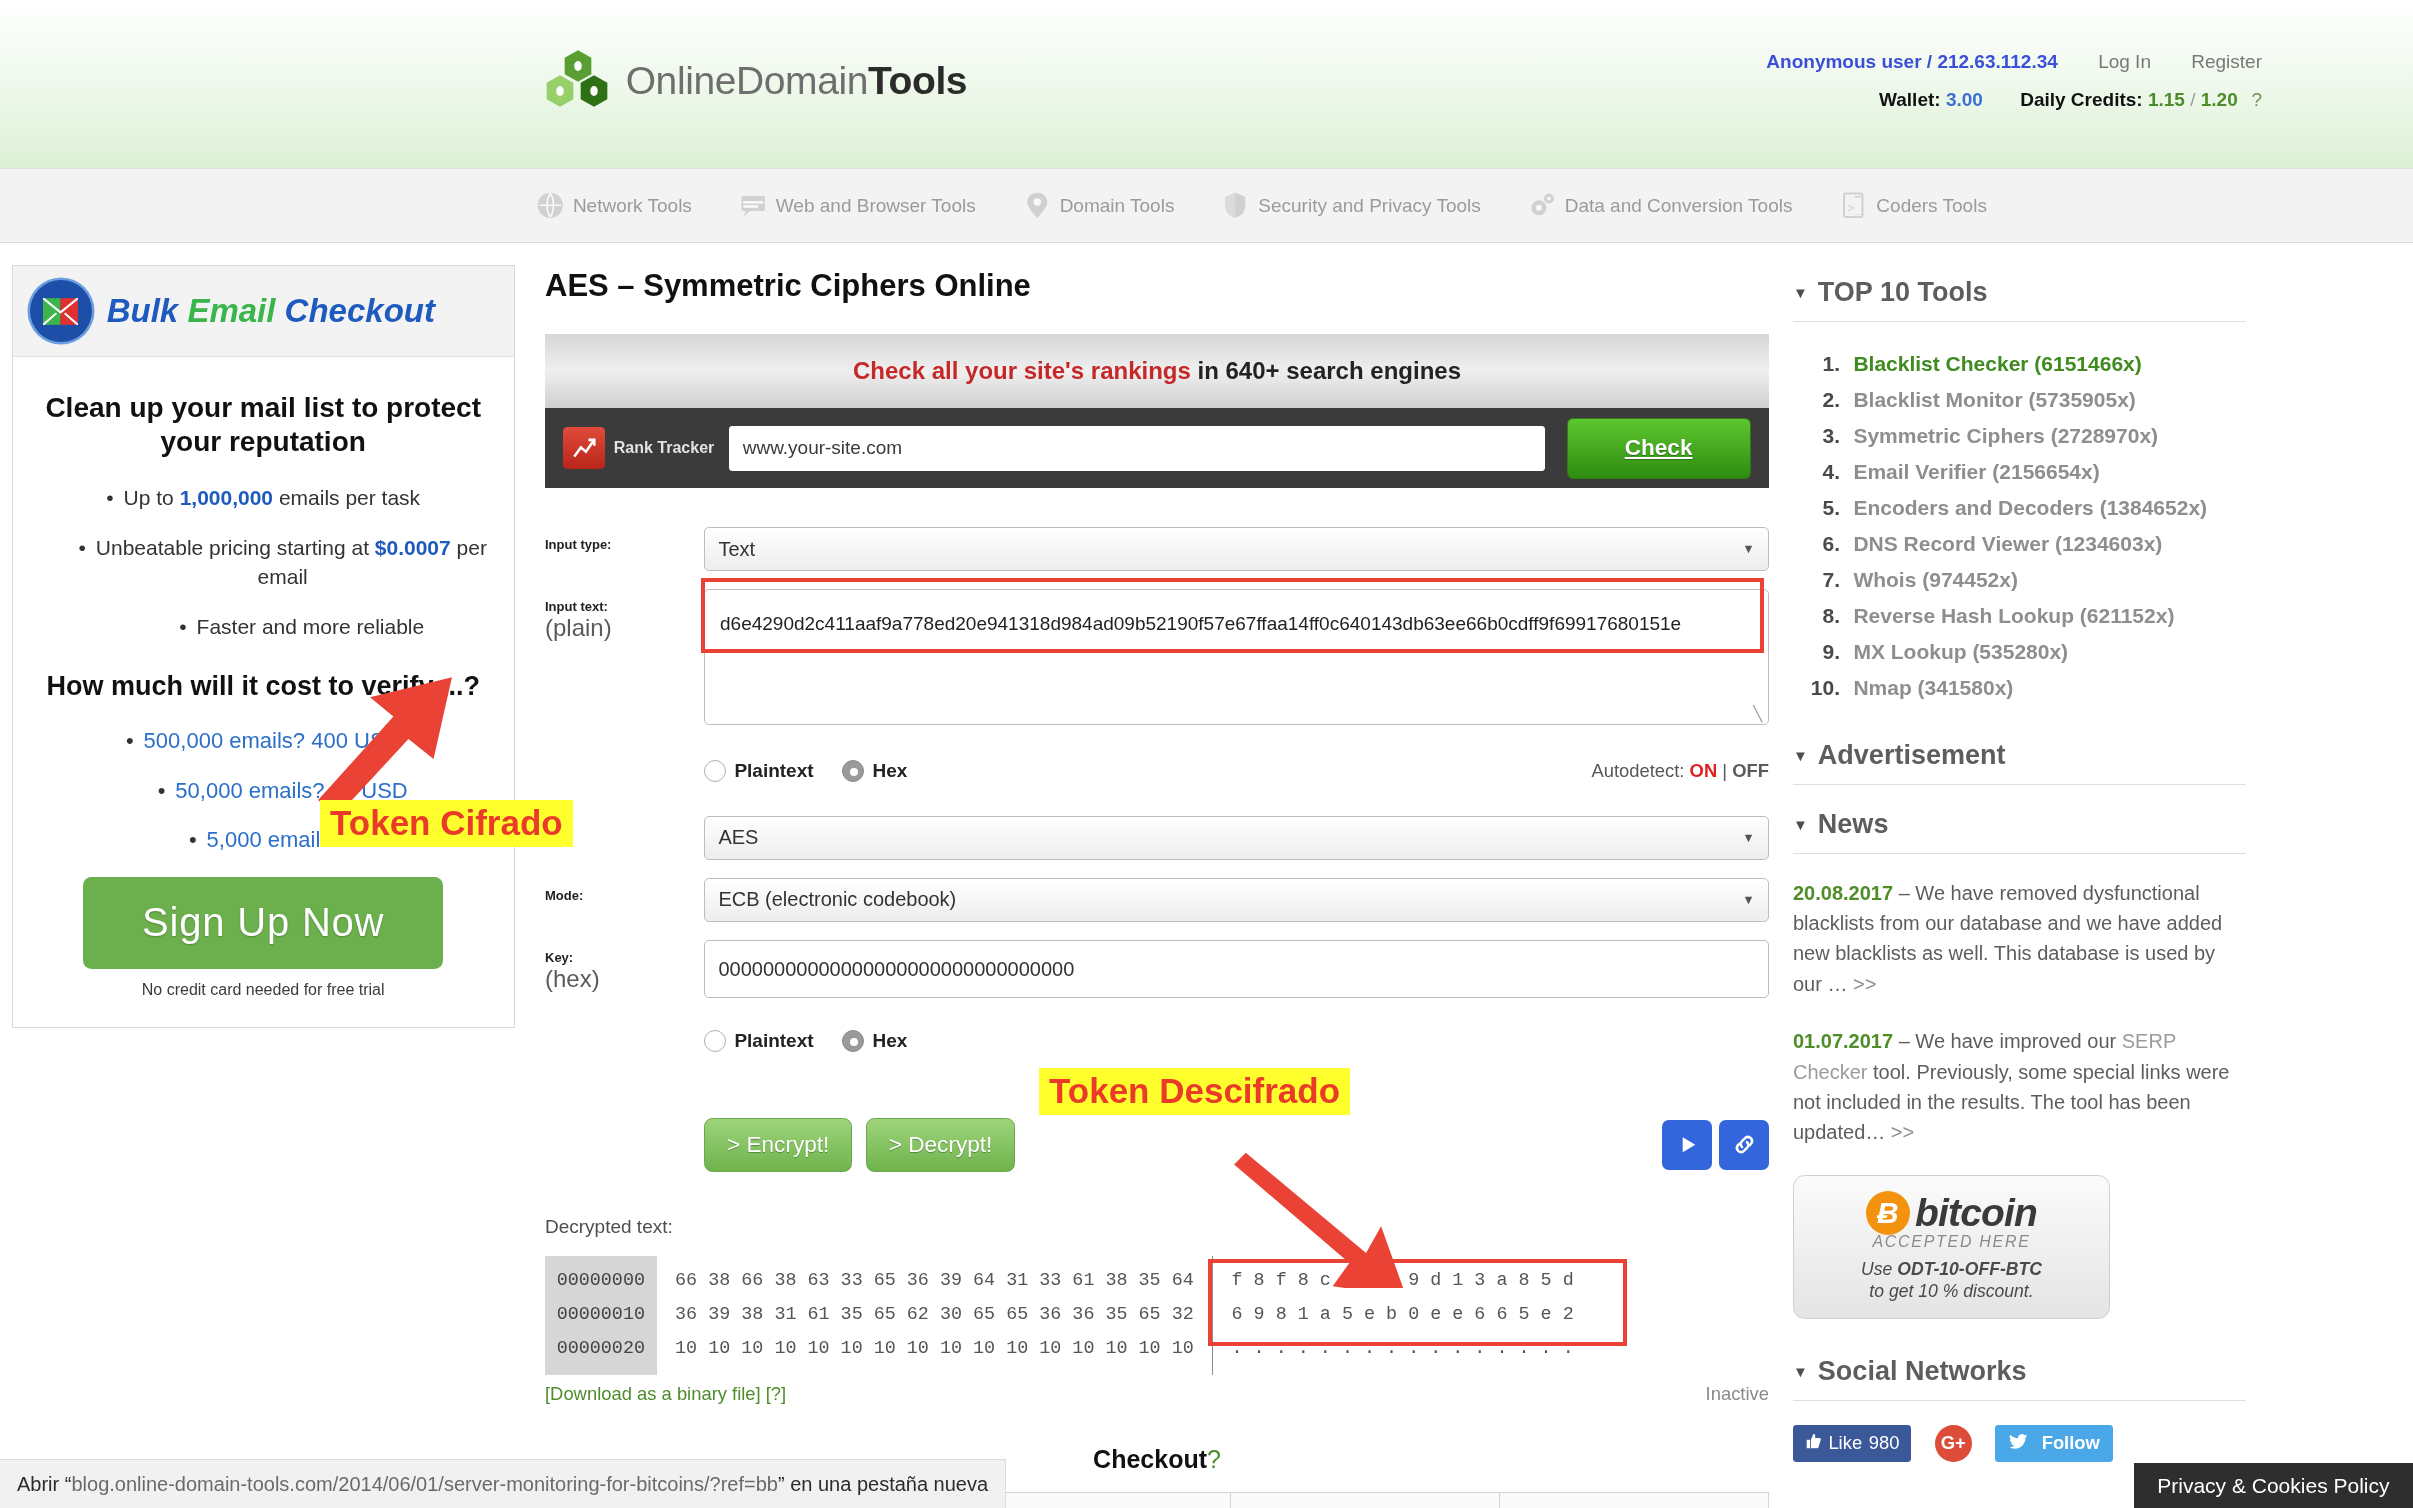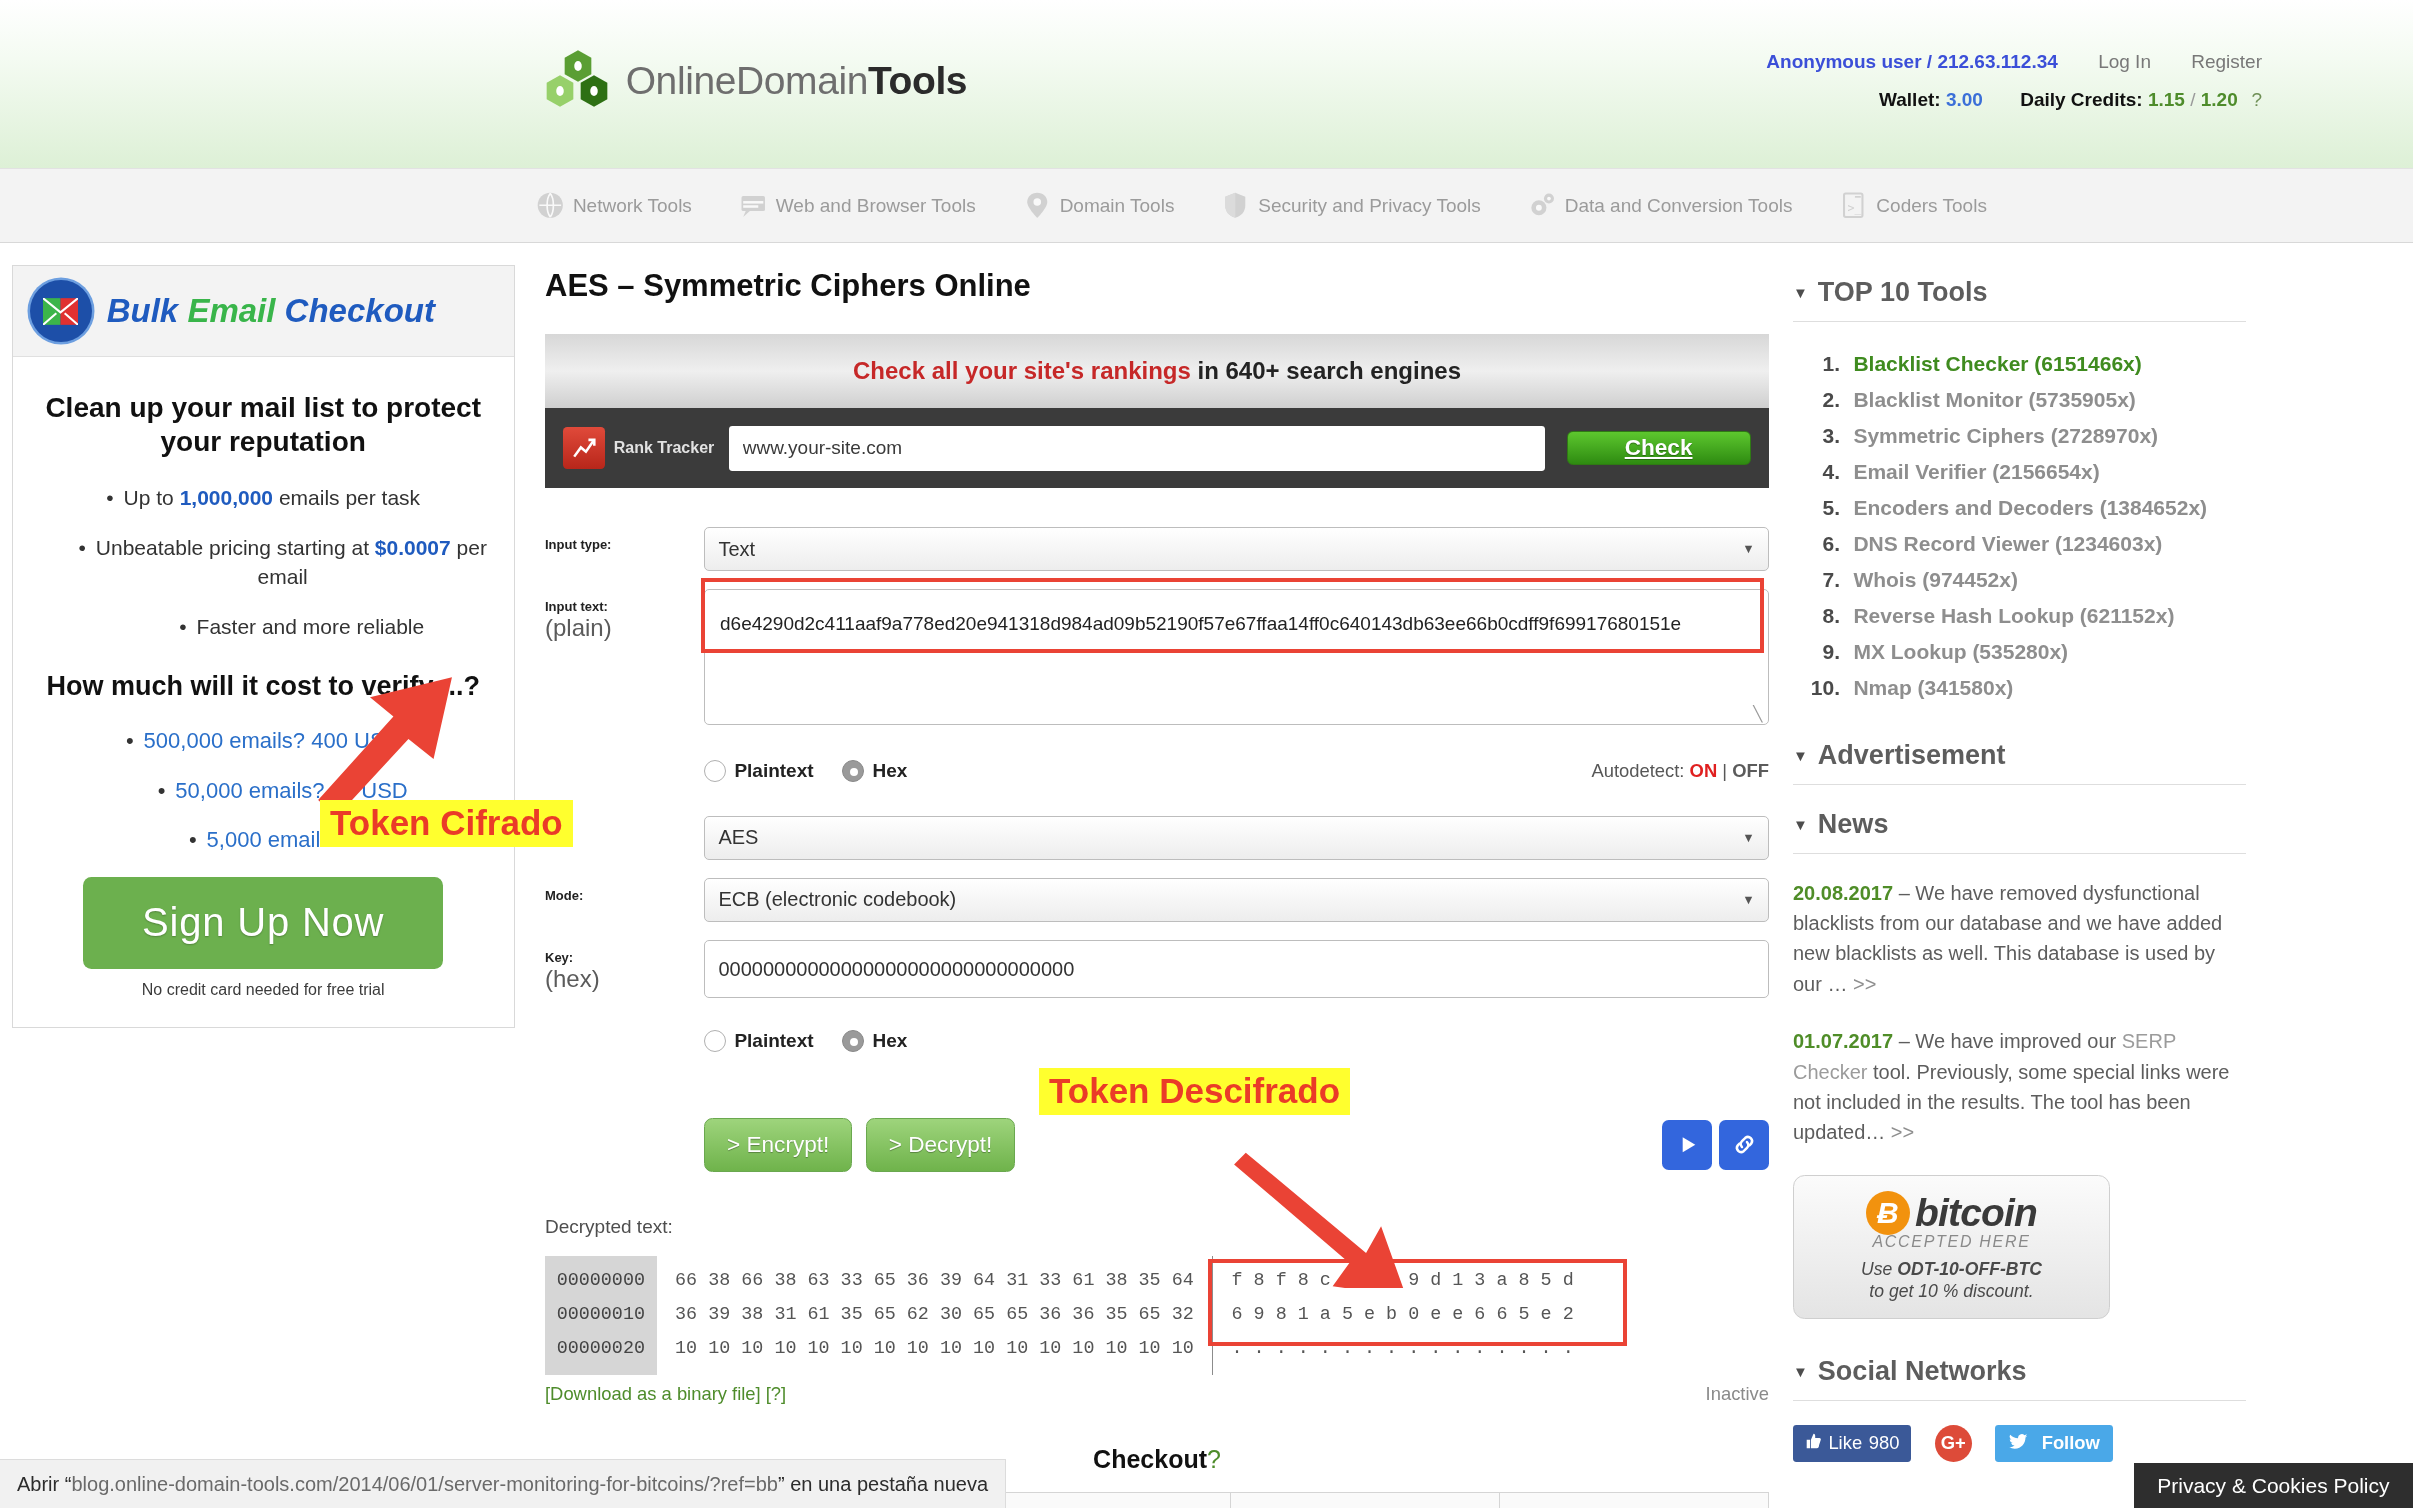--- a/index.html
+++ b/index.html
@@ -82,21 +82,21 @@
 
   .rank-banner { width:1224px; }
   .rank-top { height:74px; background:linear-gradient(to bottom,#d7d7d7,#efefef 50%,#cfcfcf); display:flex; align-items:center; justify-content:center; }
   .rank-top-txt { font-size:24px; font-weight:bold; }
   .rank-top-txt .red { color:#c62828; }
   .rank-top-txt .dark { color:#232323; }
   .rank-bot { height:80px; background:#3b3b3b; display:flex; align-items:center; padding:0 18.4px; }
   .rank-logo { width:42px; height:42px; background:linear-gradient(to bottom,#e04a3a,#b8261a); border-radius:4.2px; display:flex; align-items:center; justify-content:center; flex:none; }
   .rank-name { color:#e2e2e2; font-size:16px; font-weight:bold; margin:0 15px 0 8.4px; white-space:nowrap; }
   .rank-input { flex:1; height:45px; border:none; border-radius:3.4px; background:#fff; font-size:19px; color:#3a3a3a; padding:0 13.4px; font-family:"Liberation Sans",sans-serif; }
-  .rank-btn { width:184px; height:34px; margin-left:22px; border:0.8px solid #2f7a14; border-radius:5.9px;
+  .rank-btn { width:184px; height:61px; margin-left:22px; border:0.8px solid #2f7a14; border-radius:5.9px;
     background:linear-gradient(to bottom,#5dc72e,#2e8b11); color:#fff; font-size:22.6px; font-weight:bold;
     text-shadow:0 0.8px 0.8px rgba(0,0,0,.35); cursor:pointer; }
   .rank-btn u { text-decoration:underline; }
 
   .form { margin-top:39px; }
   .frow { display:flex; align-items:flex-start; margin-bottom:18.4px; }
   .flabel { width:159px; flex:none; padding-top:10px; }
   .flabel .l1 { font-size:13px; font-weight:bold; color:#222; display:block; }
   .flabel .l2 { font-size:24px; color:#5b5b5b; display:block; margin-top:0; }
   .fctl { flex:1; position:relative; }

